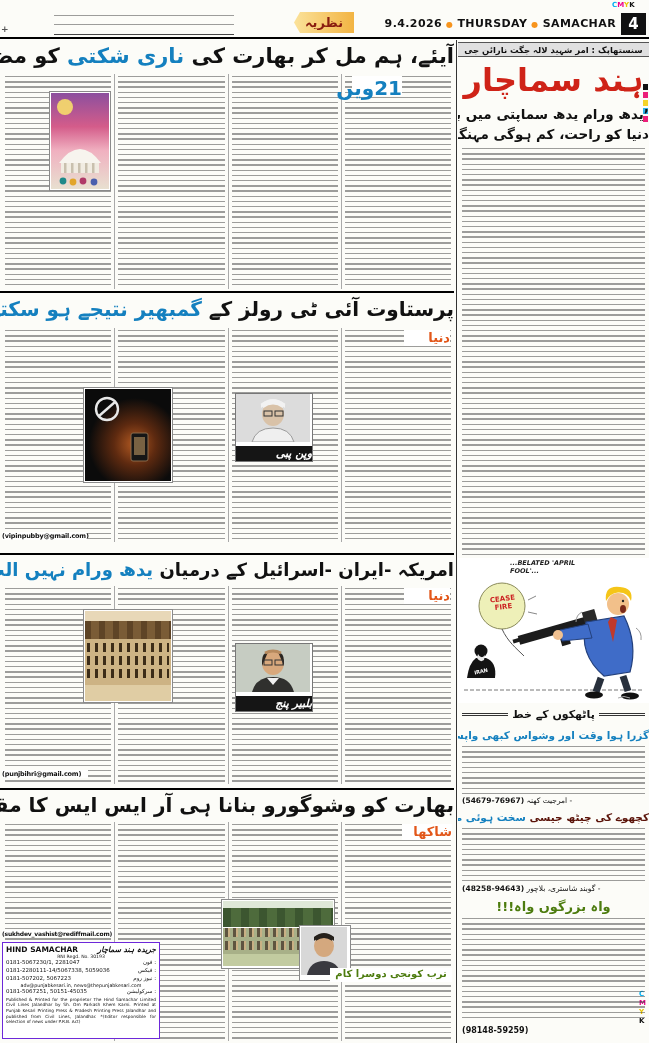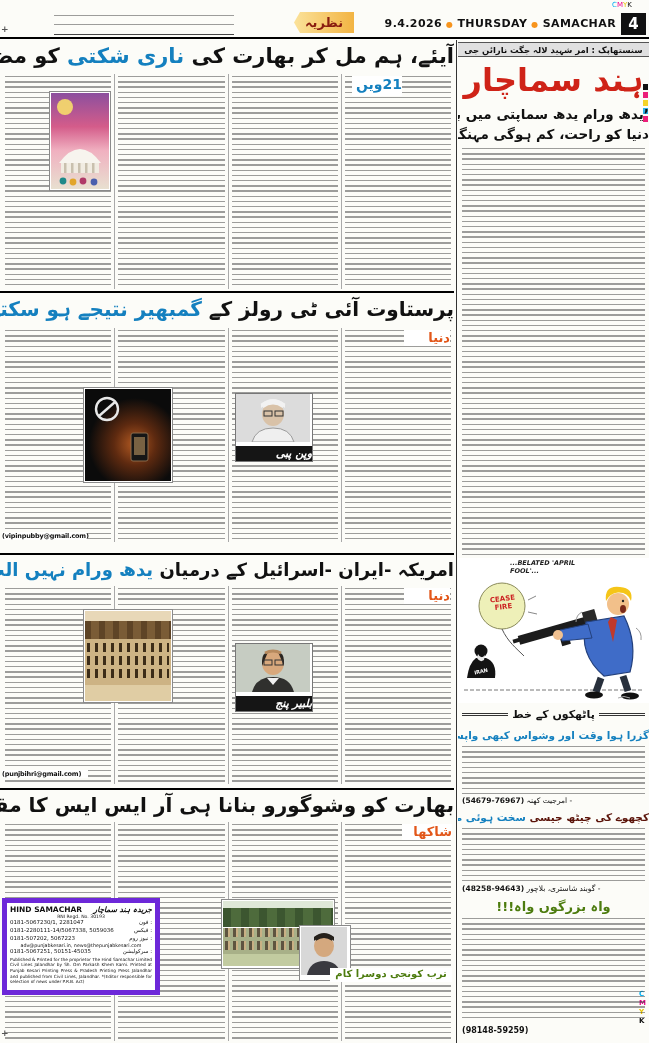--- a/index.html
+++ b/index.html
@@ -30,21 +30,21 @@
   .crop{color:#555;font-size:9px;font-weight:bold;}
   .ctick{width:5px;height:6px;margin-bottom:2px;}
 </style>
 </head>
 <body>
 
 <div class="page">
 
   <div class="abs crop" style="left:1px;top:24px;">+</div>
   <div class="abs crop" style="left:1px;top:1028px;">+</div>
-  <div class="abs" style="left:612px;top:1px;font-size:7px;font-weight:normal;">
+  <div class="abs" style="left:612px;top:1px;font-size:7px;font-weight:bold;">
     <span style="color:#00aeef">C</span><span style="color:#ec008c">M</span><span style="color:#e8c400">Y</span><span style="color:#111">K</span>
   </div>
   <div class="abs" style="left:643px;top:84px;">
     <div class="ctick" style="background:#111;"></div>
     <div class="ctick" style="background:#ec1e79;"></div>
     <div class="ctick" style="background:#f5d327;"></div>
     <div class="ctick" style="background:#2bb0e8;"></div>
     <div class="ctick" style="background:#ec1e79;"></div>
   </div>
   <div class="abs" style="left:639px;top:990px;font-size:7px;font-weight:bold;line-height:1.3;display:flex;flex-direction:column;">
@@ -83,21 +83,21 @@
     <div class="col">
         <div class="tx"></div>
       </div>
     <div class="col">
         <div class="tx"></div>
       </div>
     <div class="col">
         <div class="tx"></div>
       </div>
   </div>
-  <div class="abs blue rtl" style="left:352px;top:76px;width:50px;height:20px;background:#fff;font-weight:bold;font-size:14px;">21ویں</div>
+  <div class="abs blue rtl" style="left:352px;top:76px;width:50px;height:20px;background:#fff;font-weight:bold;font-size:20px;">21ویں</div>
 
   <div class="fig" style="left:50px;top:92px;width:58px;height:96px;">
     <div style="width:100%;height:100%;background:linear-gradient(180deg,#8c4f9e 0%,#d45c8a 35%,#f0b0c0 60%,#e8e0d0 100%);position:relative;">
       <svg width="58" height="96" viewBox="0 0 58 96" style="position:absolute;left:0;top:0;">
         <circle cx="14" cy="14" r="8" fill="#f7dd6a" opacity=".9"></circle>
         <path d="M8,70 Q29,42 50,70 Z" fill="#f7f4ee"></path>
         <rect x="10" y="70" width="38" height="10" fill="#f1ece2"></rect>
         <rect x="13" y="70" width="2.5" height="10" fill="#c9c0ae"></rect>
         <rect x="20" y="70" width="2.5" height="10" fill="#c9c0ae"></rect>
         <rect x="27" y="70" width="2.5" height="10" fill="#c9c0ae"></rect>
@@ -243,21 +243,21 @@
       <rect width="46" height="48" fill="#d8d8d8"></rect>
       <path d="M6,48 Q9,34 23,34 Q37,34 40,48 Z" fill="#3a3a40"></path>
       <ellipse cx="23" cy="19" rx="10" ry="11" fill="#d4a87e"></ellipse>
       <path d="M13,14 Q23,4 33,14 L33,10 Q23,2 13,10 Z" fill="#26211c"></path>
       <path d="M14,12 Q23,6 32,12" fill="none" stroke="#26211c" stroke-width="4"></path>
     </svg>
   </div>
   <div class="abs red rtl" style="left:330px;top:968px;width:122px;height:14px;background:#fff;font-weight:bold;font-size:10px;text-align:center;">ترب کونجی دوسرا کام</div>
   <div class="email" style="left:2px;top:930px;width:112px;font-size:6px;">(sukhdev_vashist@rediffmail.com)</div>
 
-  <div class="abs" style="left:2px;top:898px;width:158px;height:97px;background:#fff;border:5px solid #6d28d9;padding:2px 3px;box-sizing:border-box;">
+  <div class="abs" style="left:2px;top:942px;width:158px;height:97px;background:#fff;border:1px solid #6d28d9;padding:2px 3px;box-sizing:border-box;">
     <div style="display:flex;justify-content:space-between;align-items:baseline;">
       <span style="font-size:7.5px;font-weight:bold;">HIND SAMACHAR</span>
       <span class="rtl" style="font-size:7.5px;font-weight:bold;font-style:italic;">جریدہ ہند سماچار</span>
     </div>
     <div style="font-size:4.6px;text-align:center;">RNI Regd. No. 30193</div>
     <div class="imp-row">
       <span>فون :</span>
         <span>0181-5067230/1, 2281047</span>
     </div>
     <div class="imp-row">

